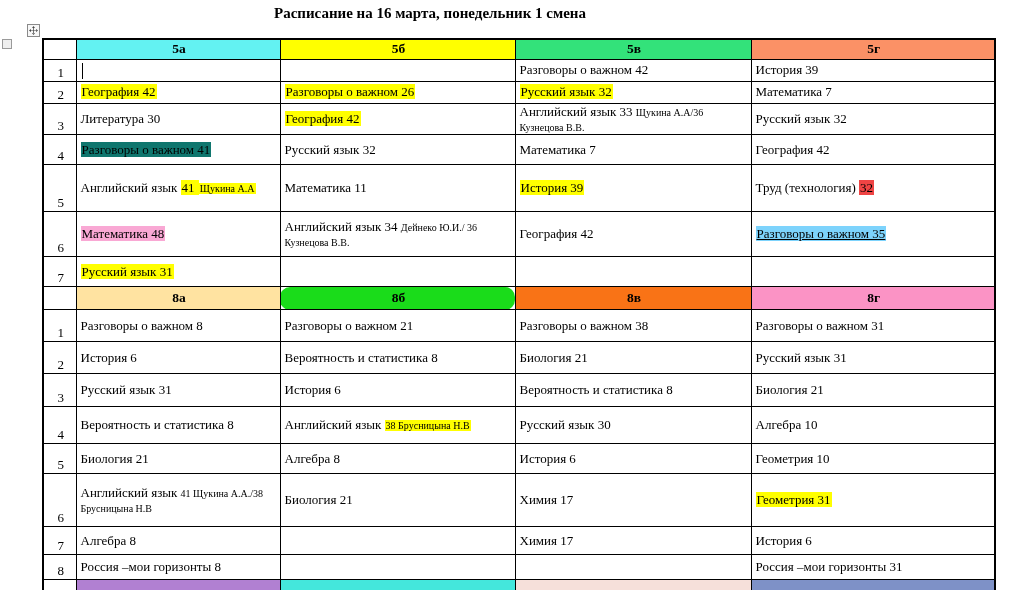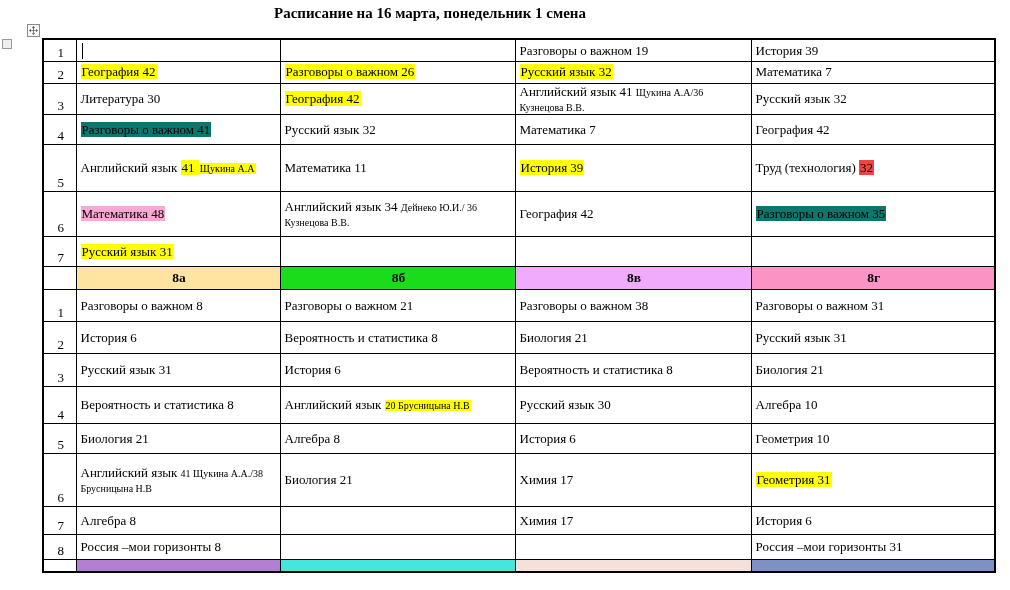--- a/index.html
+++ b/index.html
@@ -68,39 +68,46 @@
 
 <table class="sched">
   <colgroup>
     <col style="width:33px">
       <col style="width:204px">
       <col style="width:235px">
       <col style="width:236px">
       <col style="width:244px">
   </colgroup>
   <tbody id="tbody">
+      <tr style="height: 20px;">
+        <td class="numcell"></td>
+        <td class="hdrcell" style="background: rgb(99, 242, 242);">5а</td>
+        <td class="hdrcell" style="background: rgb(255, 255, 0);">5б</td>
+        <td class="hdrcell" style="background: rgb(51, 226, 122);">5в</td>
+        <td class="hdrcell" style="background: rgb(251, 145, 102);">5г</td>
+      </tr>
       <tr style="height: 22px;">
         <td class="numcell">1</td>
         <td class="cell"><span class="cursor"></span></td>
         <td class="cell"></td>
-        <td class="cell"><span>Разговоры о важном 19</span></td>
+        <td class="cell"><span>Разговоры о важном 42</span></td>
         <td class="cell"><span>История 39</span></td>
       </tr>
       <tr style="height: 22px;">
         <td class="numcell">2</td>
         <td class="cell"><span class="hl" style="background: rgb(255, 255, 0);">География 42</span></td>
         <td class="cell"><span class="hl" style="background: rgb(255, 255, 0);">Разговоры о важном 26</span></td>
         <td class="cell"><span class="hl" style="background: rgb(255, 255, 0);">Русский язык 32</span></td>
         <td class="cell"><span>Математика 7</span></td>
       </tr>
       <tr style="height: 31px;">
         <td class="numcell">3</td>
         <td class="cell"><span>Литература 30</span></td>
         <td class="cell"><span class="hl" style="background: rgb(255, 255, 0);">География 42</span></td>
-        <td class="cell"><span>Английский язык 41 </span><span class="small">Щукина А.А/36 Кузнецова В.В.</span></td>
+        <td class="cell"><span>Английский язык 33 </span><span class="small">Щукина А.А/36 Кузнецова В.В.</span></td>
         <td class="cell"><span>Русский язык 32</span></td>
       </tr>
       <tr style="height: 30px;">
         <td class="numcell">4</td>
         <td class="cell"><span class="hl" style="background: #0f766e;">Разговоры о важном 41</span></td>
         <td class="cell"><span>Русский язык 32</span></td>
         <td class="cell"><span>Математика 7</span></td>
         <td class="cell"><span>География 42</span></td>
       </tr>
       <tr style="height: 47px;">
@@ -108,34 +115,34 @@
         <td class="cell"><span>Английский язык </span><span class="hl" style="background: rgb(255, 255, 0); text-align: right;">41 </span><span class="small hl" style="background: rgb(255, 255, 0);">Щукина А.А</span></td>
         <td class="cell"><span>Математика 11</span></td>
         <td class="cell"><span class="hl" style="background: rgb(255, 255, 0);">История 39</span></td>
         <td class="cell"><span>Труд (технология) </span><span class="hl" style="background: #ef4444;">32</span></td>
       </tr>
       <tr style="height: 45px;">
         <td class="numcell">6</td>
         <td class="cell"><span class="hl" style="background: #f9a8d4;">Математика 48</span></td>
         <td class="cell"><span>Английский язык 34 </span><span class="small">Дейнеко Ю.И./ 36 Кузнецова В.В.</span></td>
         <td class="cell"><span>География 42</span></td>
-        <td class="cell"><span class="hl" style="background: #0f766e;">Разговоры о важном 35</span></td>
+        <td class="cell"><span class="hl" style="background: #7dd3fc; text-decoration: underline;">Разговоры о важном 35</span></td>
       </tr>
       <tr style="height: 30px;">
         <td class="numcell">7</td>
         <td class="cell"><span class="hl" style="background: rgb(255, 255, 0);">Русский язык 31</span></td>
         <td class="cell"></td>
         <td class="cell"></td>
         <td class="cell"></td>
       </tr>
       <tr style="height: 23px;">
         <td class="numcell"></td>
         <td class="hdrcell" style="background: rgb(255, 227, 161);">8а</td>
-        <td class="hdrcell" style="background: rgb(26, 220, 26);">8б</td>
-        <td class="hdrcell" style="background: #f0abfc;">8в</td>
+        <td class="hdrcell" style="background: rgb(26, 220, 26); border-radius: 10px;">8б</td>
+        <td class="hdrcell" style="background: #f97316;">8в</td>
         <td class="hdrcell" style="background: rgb(251, 147, 197); margin-left: 8px;">8г</td>
       </tr>
       <tr style="height: 32px;">
         <td class="numcell">1</td>
         <td class="cell"><span>Разговоры о важном 8</span></td>
         <td class="cell"><span>Разговоры о важном 21</span></td>
         <td class="cell"><span>Разговоры о важном 38</span></td>
         <td class="cell"><span>Разговоры о важном 31</span></td>
       </tr>
       <tr style="height: 32px;">
@@ -148,21 +155,21 @@
       <tr style="height: 33px;">
         <td class="numcell">3</td>
         <td class="cell"><span>Русский язык 31</span></td>
         <td class="cell"><span>История 6</span></td>
         <td class="cell"><span>Вероятность и статистика 8</span></td>
         <td class="cell"><span>Биология 21</span></td>
       </tr>
       <tr style="height: 37px;">
         <td class="numcell">4</td>
         <td class="cell"><span>Вероятность и статистика 8</span></td>
-        <td class="cell"><span>Английский язык </span><span class="small hl" style="background: rgb(255, 255, 0);">20 Брусницына Н.В</span></td>
+        <td class="cell"><span>Английский язык </span><span class="small hl" style="background: rgb(255, 255, 0);">38 Брусницына Н.В</span></td>
         <td class="cell"><span>Русский язык 30</span></td>
         <td class="cell"><span>Алгебра 10</span></td>
       </tr>
       <tr style="height: 30px;">
         <td class="numcell">5</td>
         <td class="cell"><span>Биология 21</span></td>
         <td class="cell"><span>Алгебра 8</span></td>
         <td class="cell"><span>История 6</span></td>
         <td class="cell"><span>Геометрия 10</span></td>
       </tr>

